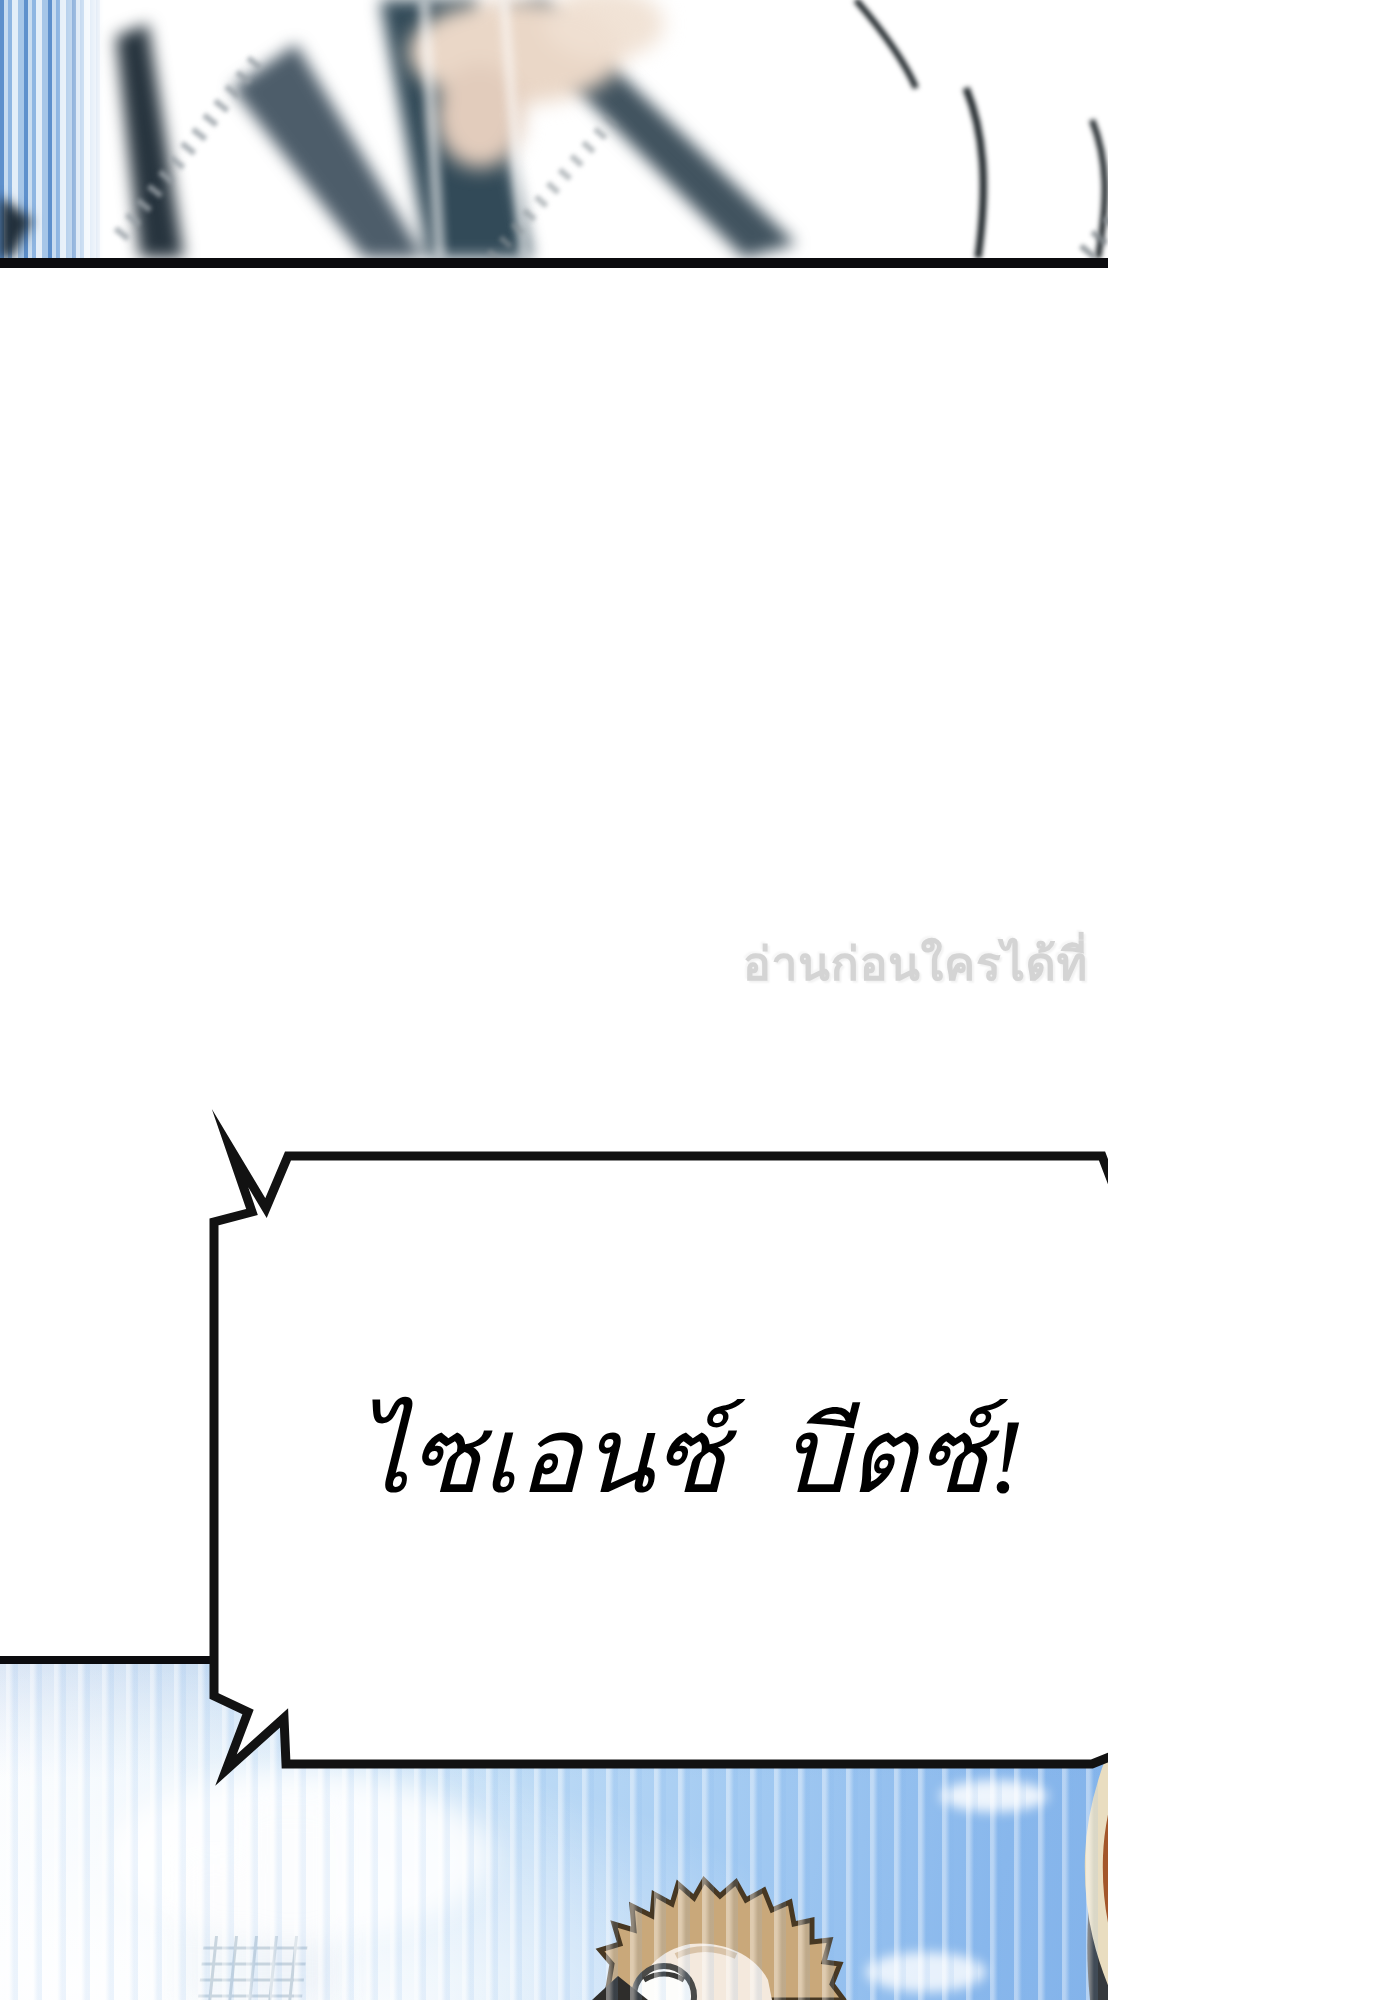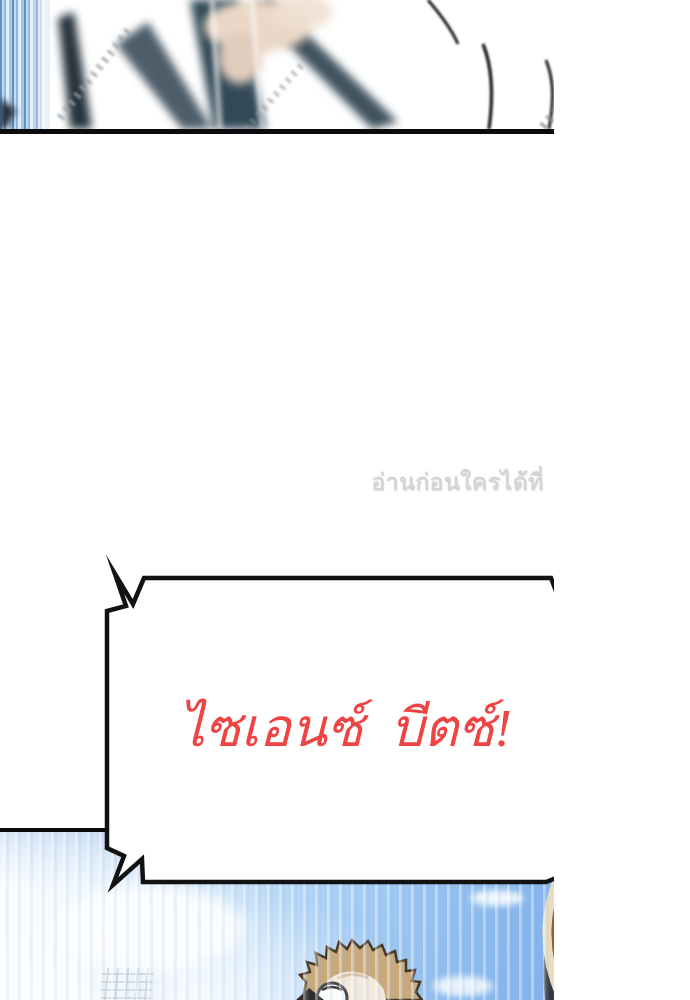--- a/index.html
+++ b/index.html
@@ -33,21 +33,21 @@
   .sky-streaks{position:absolute;left:0;top:0;width:100%;height:100%;opacity:.8;
       background:repeating-linear-gradient(90deg, rgba(255,255,255,0) 0 3px, rgba(255,255,255,.5) 3px 4.5px,
                  rgba(130,180,235,.18) 7px 9px, rgba(255,255,255,0) 9px 12px);}
   
   .panel-divider{position:absolute;left:0;top:828px;width:690px;height:4px;background:#0b0b0e;}
   
   .bubble-svg{position:absolute;left:0;top:0;}
   .bubble-text{position:absolute;left:127px;top:662px;width:436px;height:130px;
       display:flex;align-items:center;justify-content:center;
       font-family:"Liberation Serif","DejaVu Serif",serif;font-style:italic;
-      font-size:53px;color:#ef4444;word-spacing:14px;white-space:nowrap;}
+      font-size:53px;color:#000000;word-spacing:14px;white-space:nowrap;}
 </style>
 </head>
 <body>
 
 <div class="page">
 
   <section class="top-panel">
     <div class="speed-left"></div>
     <div class="speed-right"></div>
     <svg class="top-art" width="690" height="129" viewBox="0 0 690 129">

